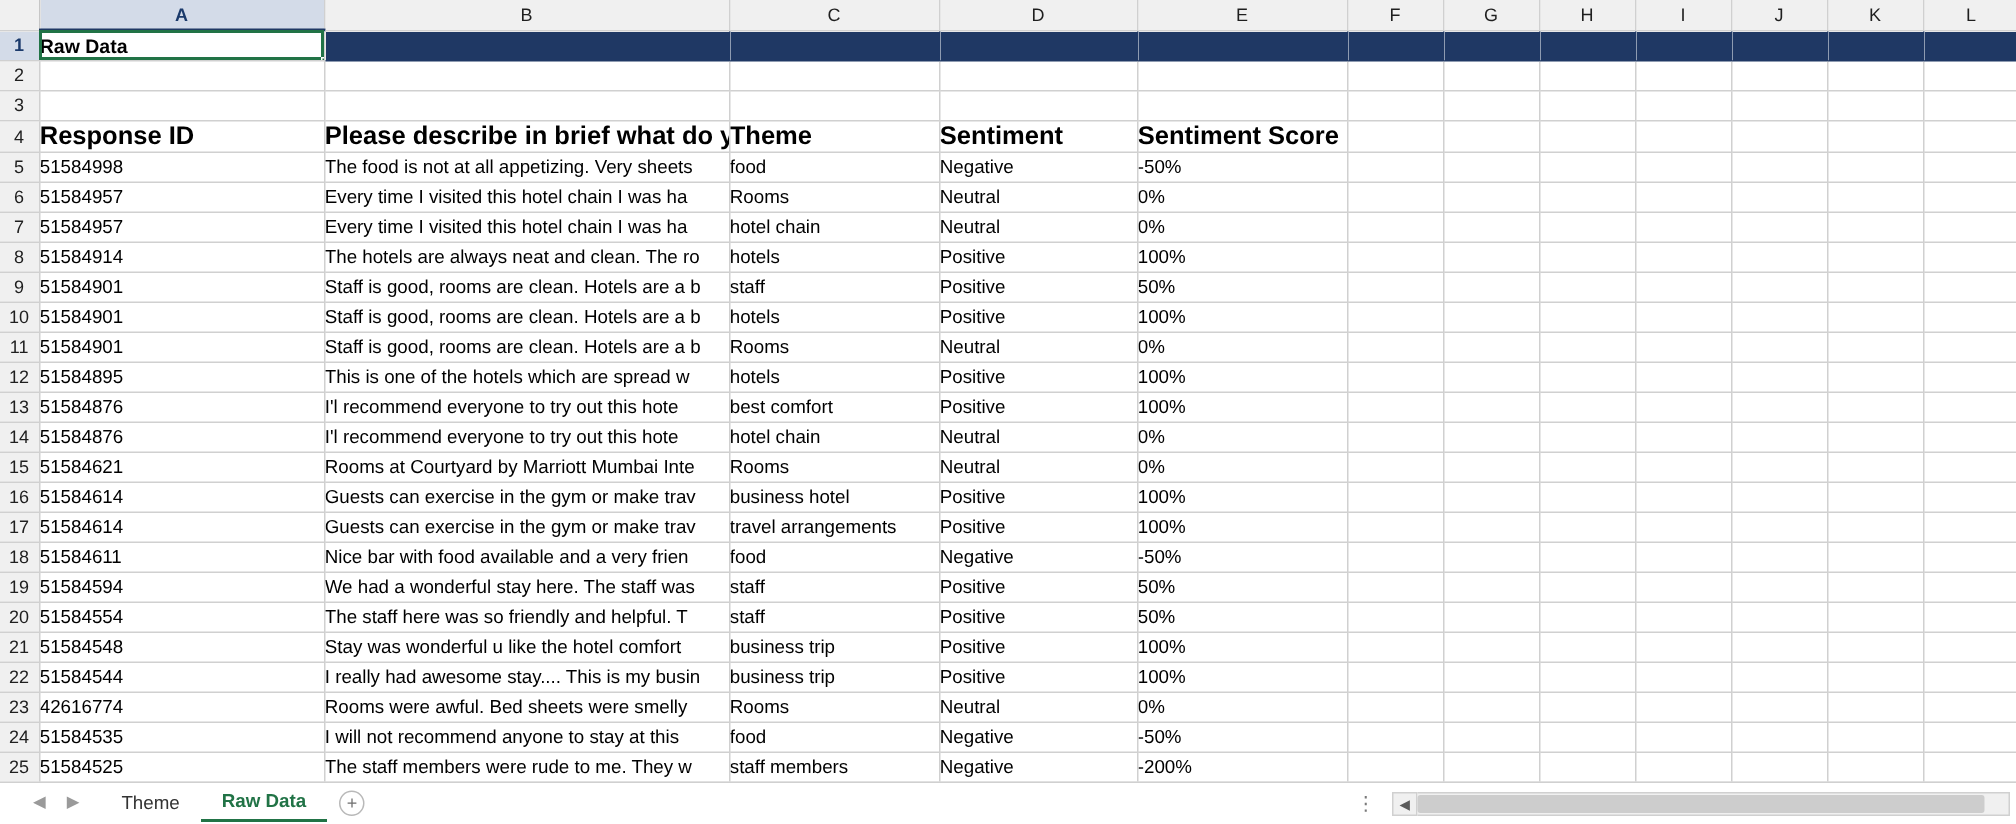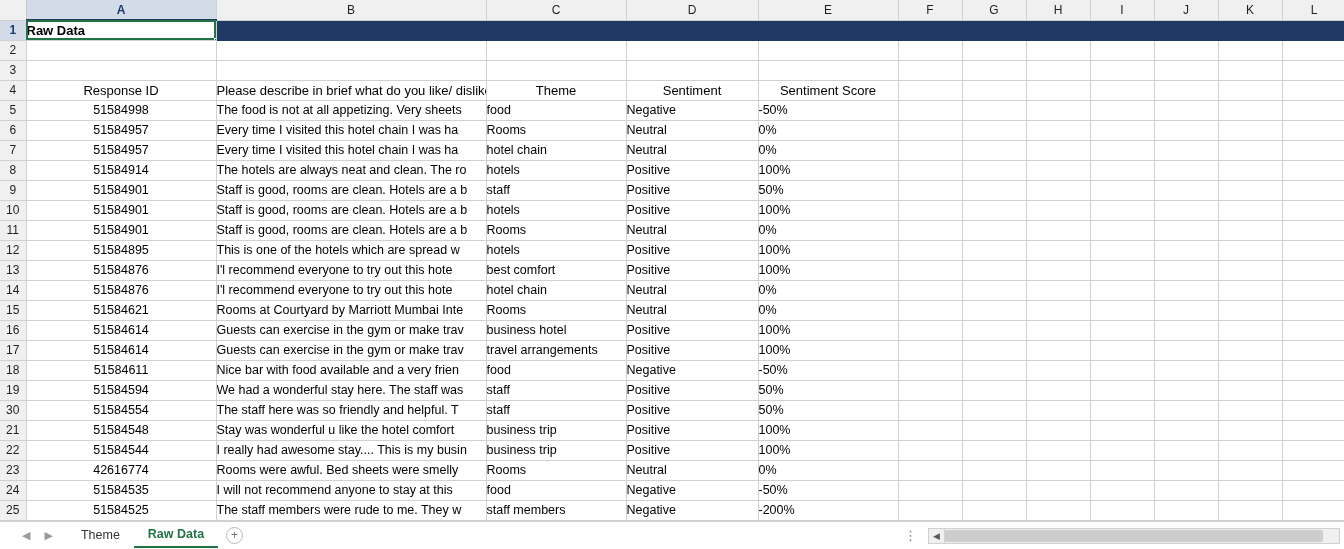--- a/index.html
+++ b/index.html
@@ -78,22 +78,22 @@
     border-bottom: 1px solid #d9d9d9;
   }
   td.rowhdr.sel {
     background: #d3dbe8;
     color: #1b3a6b;
     font-weight: bold;
   }
 
   
   td.cell { padding: 0 3px; }
-  td.num  { text-align: center; padding-right: 4px; }
-  td.bold { font-weight: normal; font-size: 13px; text-align: center; }
+  td.num  { text-align: left; padding-right: 4px; }
+  td.bold { font-weight: bold; font-size: 17px; }
   td.title {
     font-weight: bold;
     font-size: 13px;
     background: #ffffff;
   }
   tr.rowsel td.navyfill {
     background: #1f3864;
     border-right: 1px solid #1f3864;
     border-bottom: 1px solid #1f3864;
   }
@@ -524,21 +524,21 @@
           <td class="cell">50%</td>
           <td class="cell"></td>
           <td class="cell"></td>
           <td class="cell"></td>
           <td class="cell"></td>
           <td class="cell"></td>
           <td class="cell"></td>
           <td class="cell"></td>
         </tr>
           <tr class="" style="">
-          <td class="rowhdr">30</td>
+          <td class="rowhdr">20</td>
           <td class="cell num">51584554</td>
           <td class="cell">The staff here was so friendly and helpful. T</td>
           <td class="cell">staff</td>
           <td class="cell">Positive</td>
           <td class="cell">50%</td>
           <td class="cell"></td>
           <td class="cell"></td>
           <td class="cell"></td>
           <td class="cell"></td>
           <td class="cell"></td>

